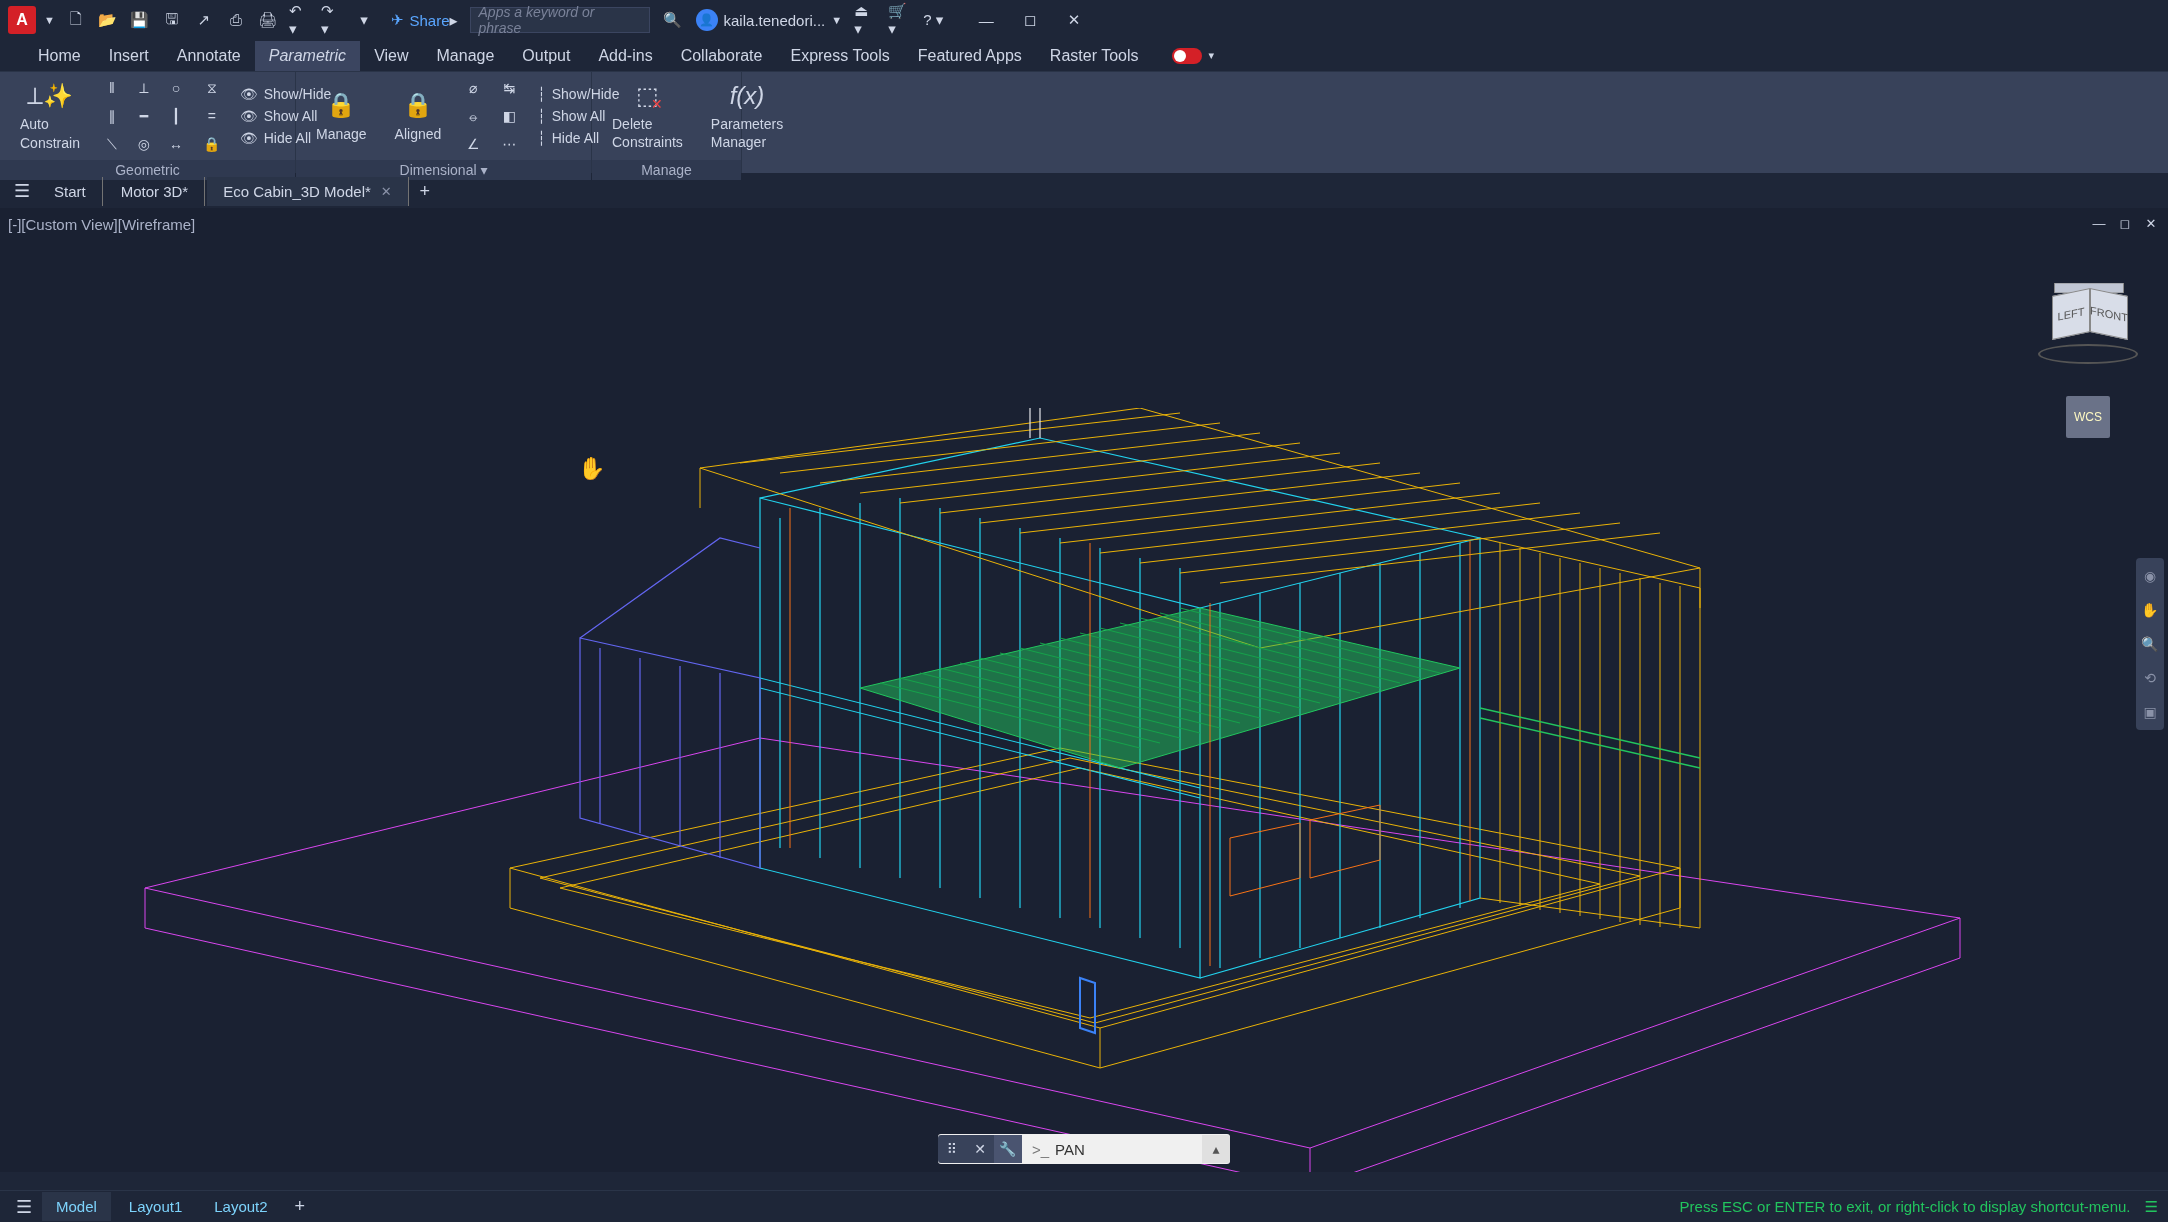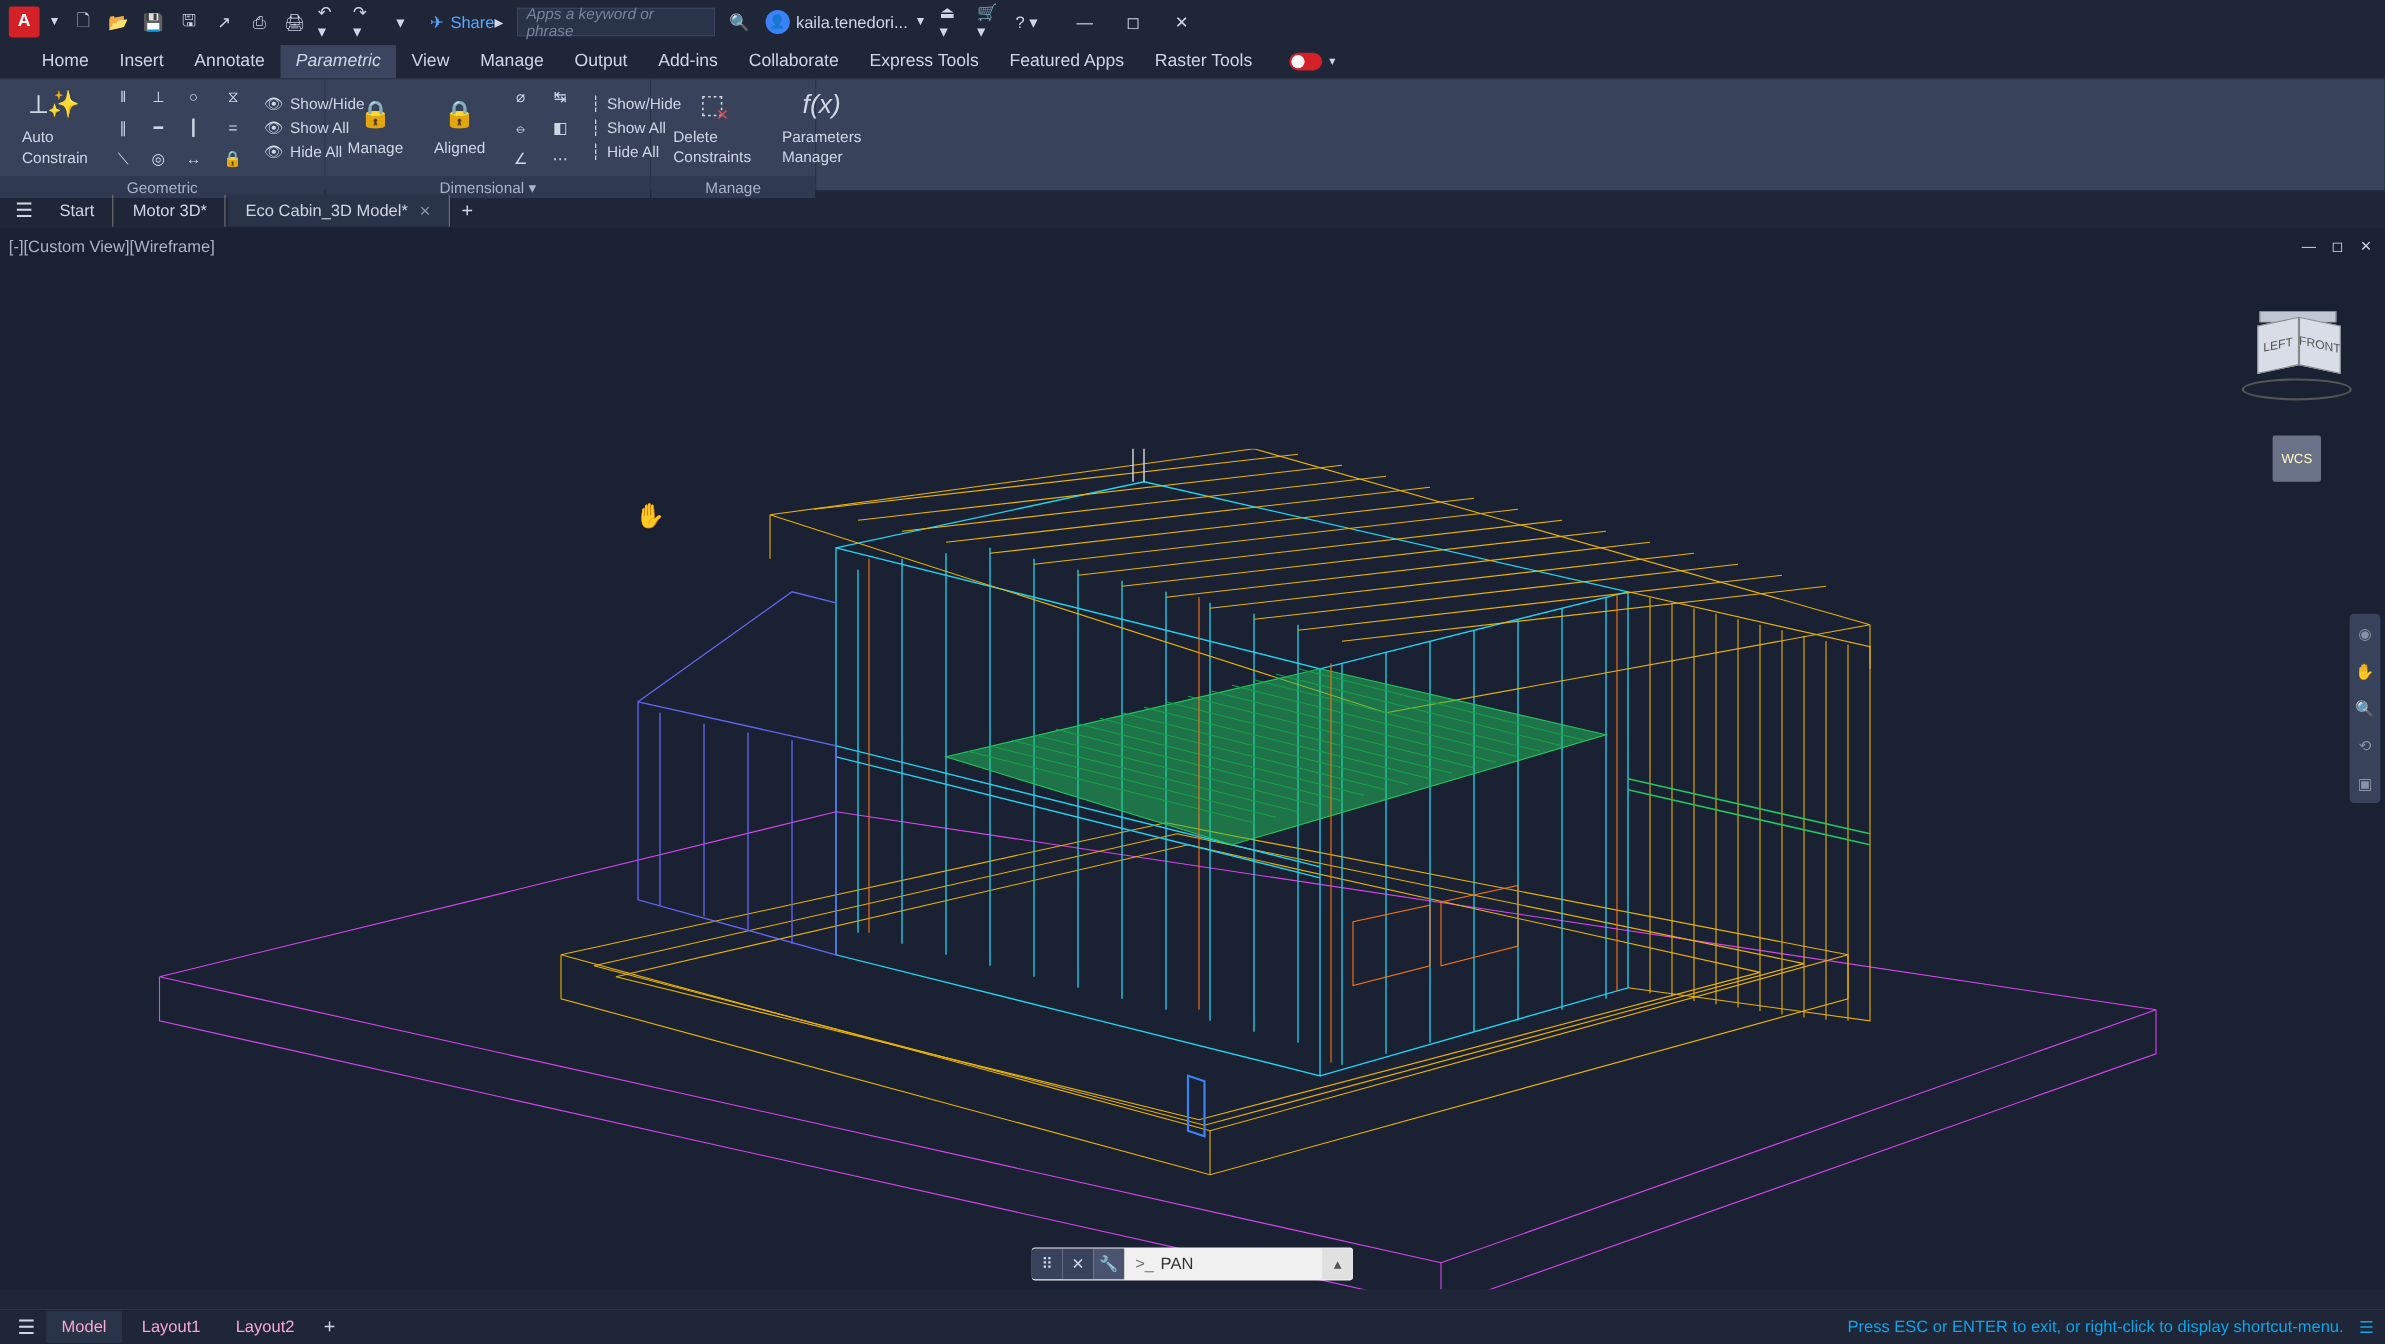--- a/index.html
+++ b/index.html
@@ -72,23 +72,23 @@
 
 .cmdline { position: absolute; bottom: 8px; left: 50%; transform: translateX(-50%); display: flex; align-items: center; background: #f0f0f0; border-radius: 3px; height: 30px; }
 .cmdline .cmd-btn { width: 28px; height: 28px; display: flex; align-items: center; justify-content: center; color: #444; cursor: pointer; font-size: 14px; background: #38425a; }
 .cmdline .cmd-btn:first-child { border-radius: 3px 0 0 3px; }
 .cmdline .cmd-input { width: 180px; padding: 0 10px; color: #333; font-size: 15px; display: flex; align-items: center; height: 100%; }
 .cmdline .cmd-prompt { color: #777; margin-right: 6px; }
 
 
 .statusbar { height: 32px; background: #1e2638; display: flex; align-items: center; padding: 0 10px; position: absolute; bottom: 0; left: 0; right: 0; border-top: 1px solid #2a3448; }
 .statusbar .sb-left { display: flex; align-items: center; gap: 4px; }
-.layoutbtn { padding: 6px 14px; color: #f9a8d4; font-size: 15px; cursor: pointer; }
+.layoutbtn { padding: 6px 14px; color: #7dd3fc; font-size: 15px; cursor: pointer; }
 .layoutbtn.active { background: #2a3448; }
-.statusbar .sb-right { margin-left: auto; color: #0ea5e9; font-size: 15px; display: flex; align-items: center; gap: 14px; }
+.statusbar .sb-right { margin-left: auto; color: #22c55e; font-size: 15px; display: flex; align-items: center; gap: 14px; }
 </style>
 </head>
 <body>
 
 <div class="titlebar">
   <div class="logo">A</div>
   <span style="color:#cfd6e6;font-size:11px;margin-right:10px">▼</span>
   <div class="qat">
     <div class="qat-icon">🗋</div>
     <div class="qat-icon">📂</div>

